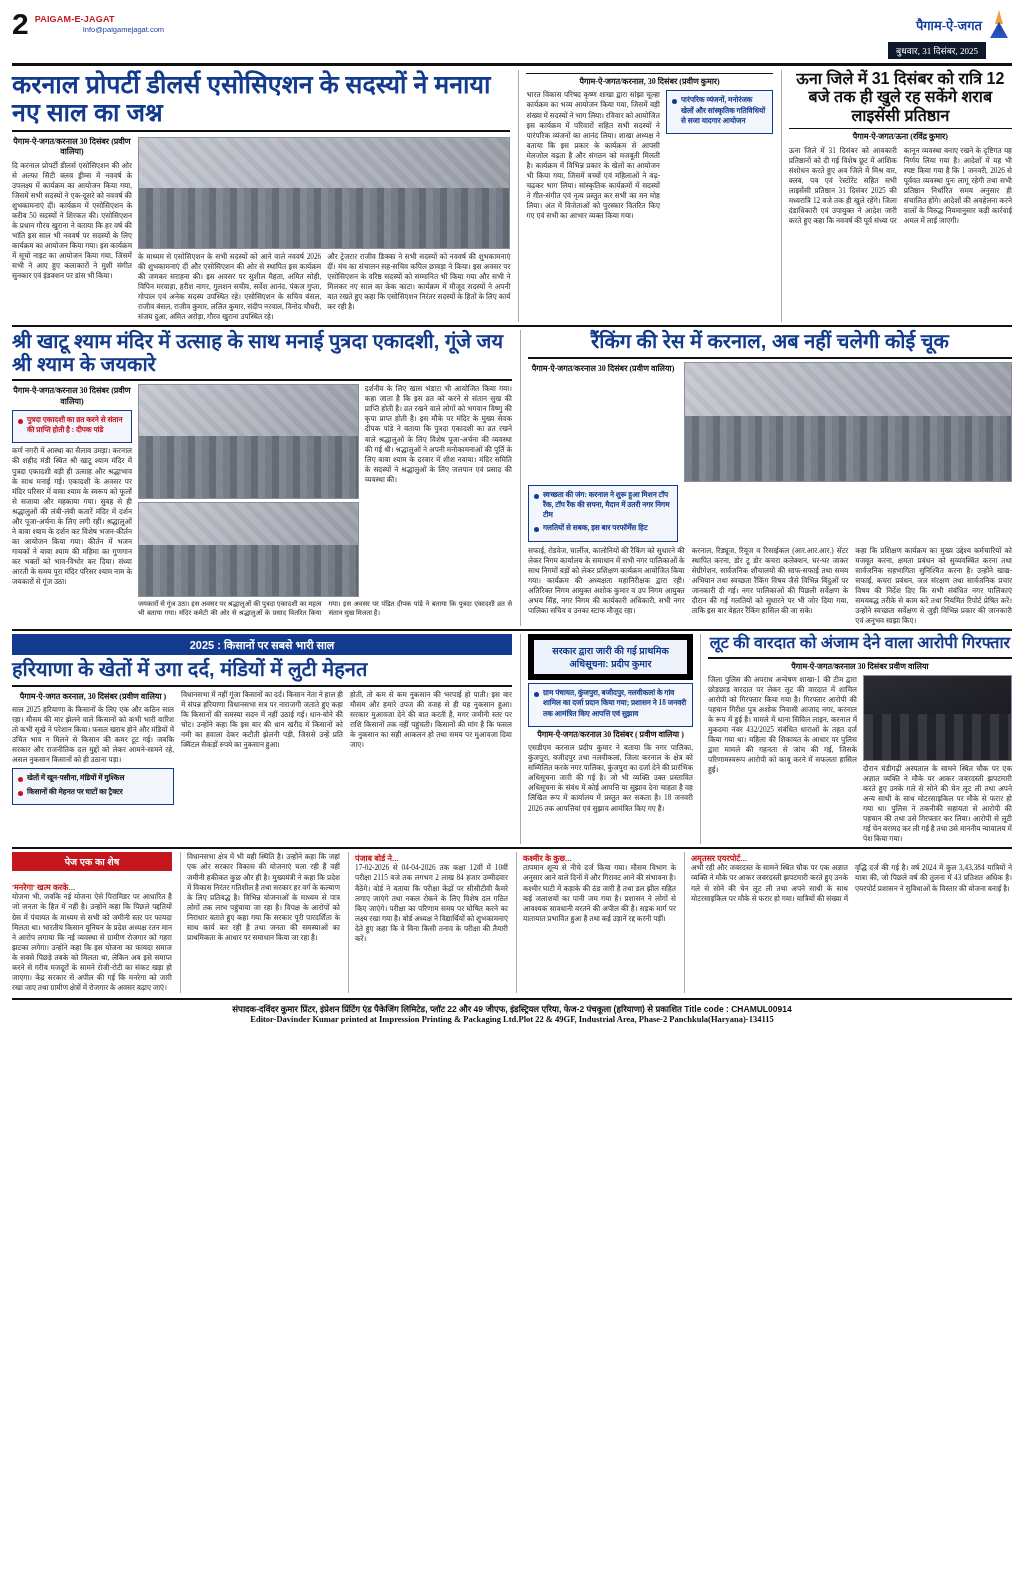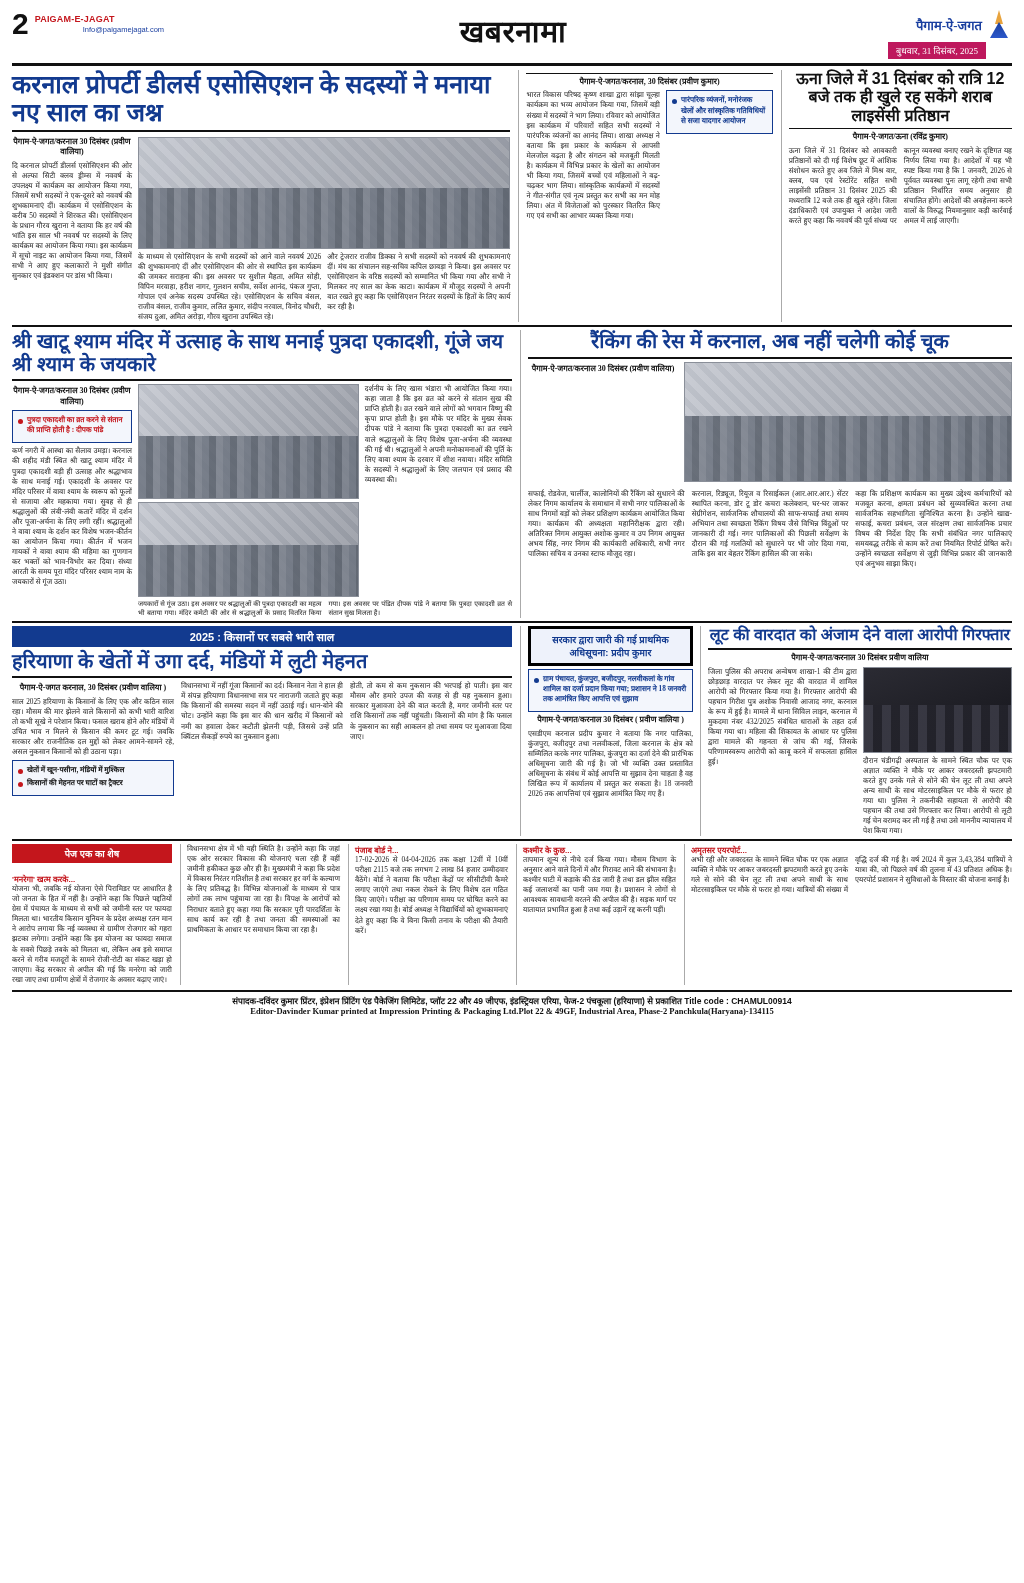--- a/index.html
+++ b/index.html
@@ -35,21 +35,21 @@
   }
   .flame:before{
     content:""; position:absolute; left:9px; top:0;
     border-left:4px solid transparent; border-right:4px solid transparent;
     border-bottom:14px solid #e8a33d;
   }
   .flame:after{
     content:""; position:absolute; left:4px; top:12px; width:18px; height:16px;
     background:linear-gradient(#1a3fa0,#2b57c9); clip-path:polygon(50% 0,100% 100%,0 100%);
   }
-  .mh-date { background:#be185d; color:#fff; font-size:9px; padding:2px 8px; margin-top:2px; display:inline-block;text-align:center;}
+  .mh-date { background:#0f172a; color:#fff; font-size:9px; padding:2px 8px; margin-top:2px; display:inline-block;text-align:center;}
   
   .hr-black { border-top:2px solid #111; margin:3px 0; }
   .hl { font-family:"Liberation Sans", sans-serif; font-weight:bold; color:#111;}
   .hl-blue { color:#123a8f; }
   .byline { font-size:8px; font-weight:bold; text-align:center; line-height:1.3; margin:2px 0 3px;}
   .body-txt {
     font-size:7.3px; line-height:1.38; text-align:justify; color:#222;
     font-family:"Liberation Serif", serif;
   }
   .cols2 { column-count:2; column-gap:7px; }
@@ -87,21 +87,21 @@
   .sec-title-sm { font-size:16px; line-height:1.15; }
   .grid-top { display:flex; gap:8px; }
   
   .footer {
     border-top:2px solid #111; margin-top:5px; padding-top:3px; text-align:center;
   }
   .footer-l1 { font-size:8.5px; font-weight:bold; font-family:"Liberation Sans", sans-serif;}
   .footer-l2 { font-size:8.5px; font-weight:bold; }
   .subhead-red { color:#c4161c; font-weight:bold; font-size:8px; font-family:"Liberation Sans", sans-serif;}
   .infobox {
-    border:3px solid #000000; background:#eef2fb; padding:4px 5px; text-align:center;
+    border:6px solid #000000; background:#eef2fb; padding:4px 5px; text-align:center;
     font-family:"Liberation Sans", sans-serif; font-weight:bold; font-size:9.5px; color:#123a8f;
   }
   .darkphoto .ph-in{
     background:linear-gradient(160deg,#2b2b33,#14141a);
   }
   .darkphoto .ph-people{
     background:repeating-linear-gradient(90deg,#3a3a45 0 9px,#23232b 9px 18px);
     opacity:.9;
   }
 </style>
@@ -110,23 +110,20 @@
 
 <div class="page">
 
   <div class="masthead">
     <div class="mh-left">
       <div class="pageno">2</div>
       <div class="mh-left-txt">
         <div class="mh-brand">PAIGAM-E-JAGAT</div>
         <div class="mh-mail">Info@paigamejagat.com</div>
       </div>
-    </div>
-    <div class="mh-center">
-      <div class="mh-title">खबरनामा</div>
     </div>
     <div class="mh-right">
       <div class="mh-logo-row">
         <div class="mh-logo-txt">पैगाम-ऐ-जगत</div>
         <div class="flame"></div>
       </div>
       <div class="mh-date">बुधवार, 31 दिसंबर, 2025</div>
     </div>
   </div>
 
@@ -225,20 +222,32 @@
 30 दिसंबर (प्रवीण वालिया)</div>
         </div>
         <div style="flex:1;">
           <div class="photo" style="height:120px;">
             <div class="ph-in"></div>
               <div class="ph-people"></div>
           </div>
         </div>
       </div>
       <div style="display:flex;gap:6px;margin-top:3px;">
+        <div style="width:150px;">
+          <div class="bullet-box bullet-blue">
+            <div class="bullet-item">
+              <div class="dot"></div>
+              <div class="bullets" style="color:#123a8f;font-weight:bold;">स्वच्छता की जंग: करनाल ने शुरू हुआ मिशन टॉप रैंक, टॉप रैंक की सपना, मैदान में उतरी नगर निगम टीम</div>
+            </div>
+            <div class="bullet-item">
+              <div class="dot"></div>
+              <div class="bullets" style="color:#123a8f;font-weight:bold;">गलतियों से सबक, इस बार परफॉर्मेंस हिट</div>
+            </div>
+          </div>
+        </div>
         <div style="flex:1;"></div>
       </div>
       <div style="display:flex;gap:7px;margin-top:4px;">
         <div style="flex:1;" class="body-txt">सफाई, रोडवेज, चार्लीज, कालोनियों की रैंकिंग को सुधारने की लेकर निगम कार्यालय के समाधान में सभी नगर पालिकाओं के साथ निगमों बड़ों को लेकर प्रशिक्षण कार्यक्रम आयोजित किया गया। कार्यक्रम की अध्यक्षता महानिरीक्षक द्वारा रही। अतिरिक्त निगम आयुक्त अशोक कुमार व उप निगम आयुक्त अभय सिंह, नगर निगम की कार्यकारी अधिकारी, सभी नगर पालिका सचिव व उनका स्टाफ मौजूद रहा।</div>
         <div style="flex:1;" class="body-txt">करनाल, रिड्यूज, रियूज व रिसाईकल (आर.आर.आर.) सेंटर स्थापित करना, डोर टू डोर कचरा कलेक्शन, घर-घर जाकर सेग्रीगेशन, सार्वजनिक शौचालयों की साफ-सफाई तथा समय अभियान तथा स्वच्छता रैंकिंग विषय जैसे विभिन्न बिंदुओं पर जानकारी दी गई। नगर पालिकाओं की पिछली सर्वेक्षण के दौरान की गई गलतियों को सुधारने पर भी जोर दिया गया, ताकि इस बार बेहतर रैंकिंग हासिल की जा सके।</div>
         <div style="flex:1;" class="body-txt">कहा कि प्रशिक्षण कार्यक्रम का मुख्य उद्देश्य कर्मचारियों को मजबूत करना, क्षमता प्रबंधन को सुव्यवस्थित करना तथा सार्वजनिक सहभागिता सुनिश्चित करना है। उन्होंने खाद्य-सफाई, कचरा प्रबंधन, जल संरक्षण तथा सार्वजनिक प्रचार विषय की निर्देश दिए कि सभी संबंधित नगर पालिकाएं समयबद्ध तरीके से काम करें तथा नियमित रिपोर्ट प्रेषित करें। उन्होंने स्वच्छता सर्वेक्षण से जुड़ी विभिन्न प्रकार की जानकारी एवं अनुभव साझा किए।</div>
       </div>
     </div>
   </div>
 

